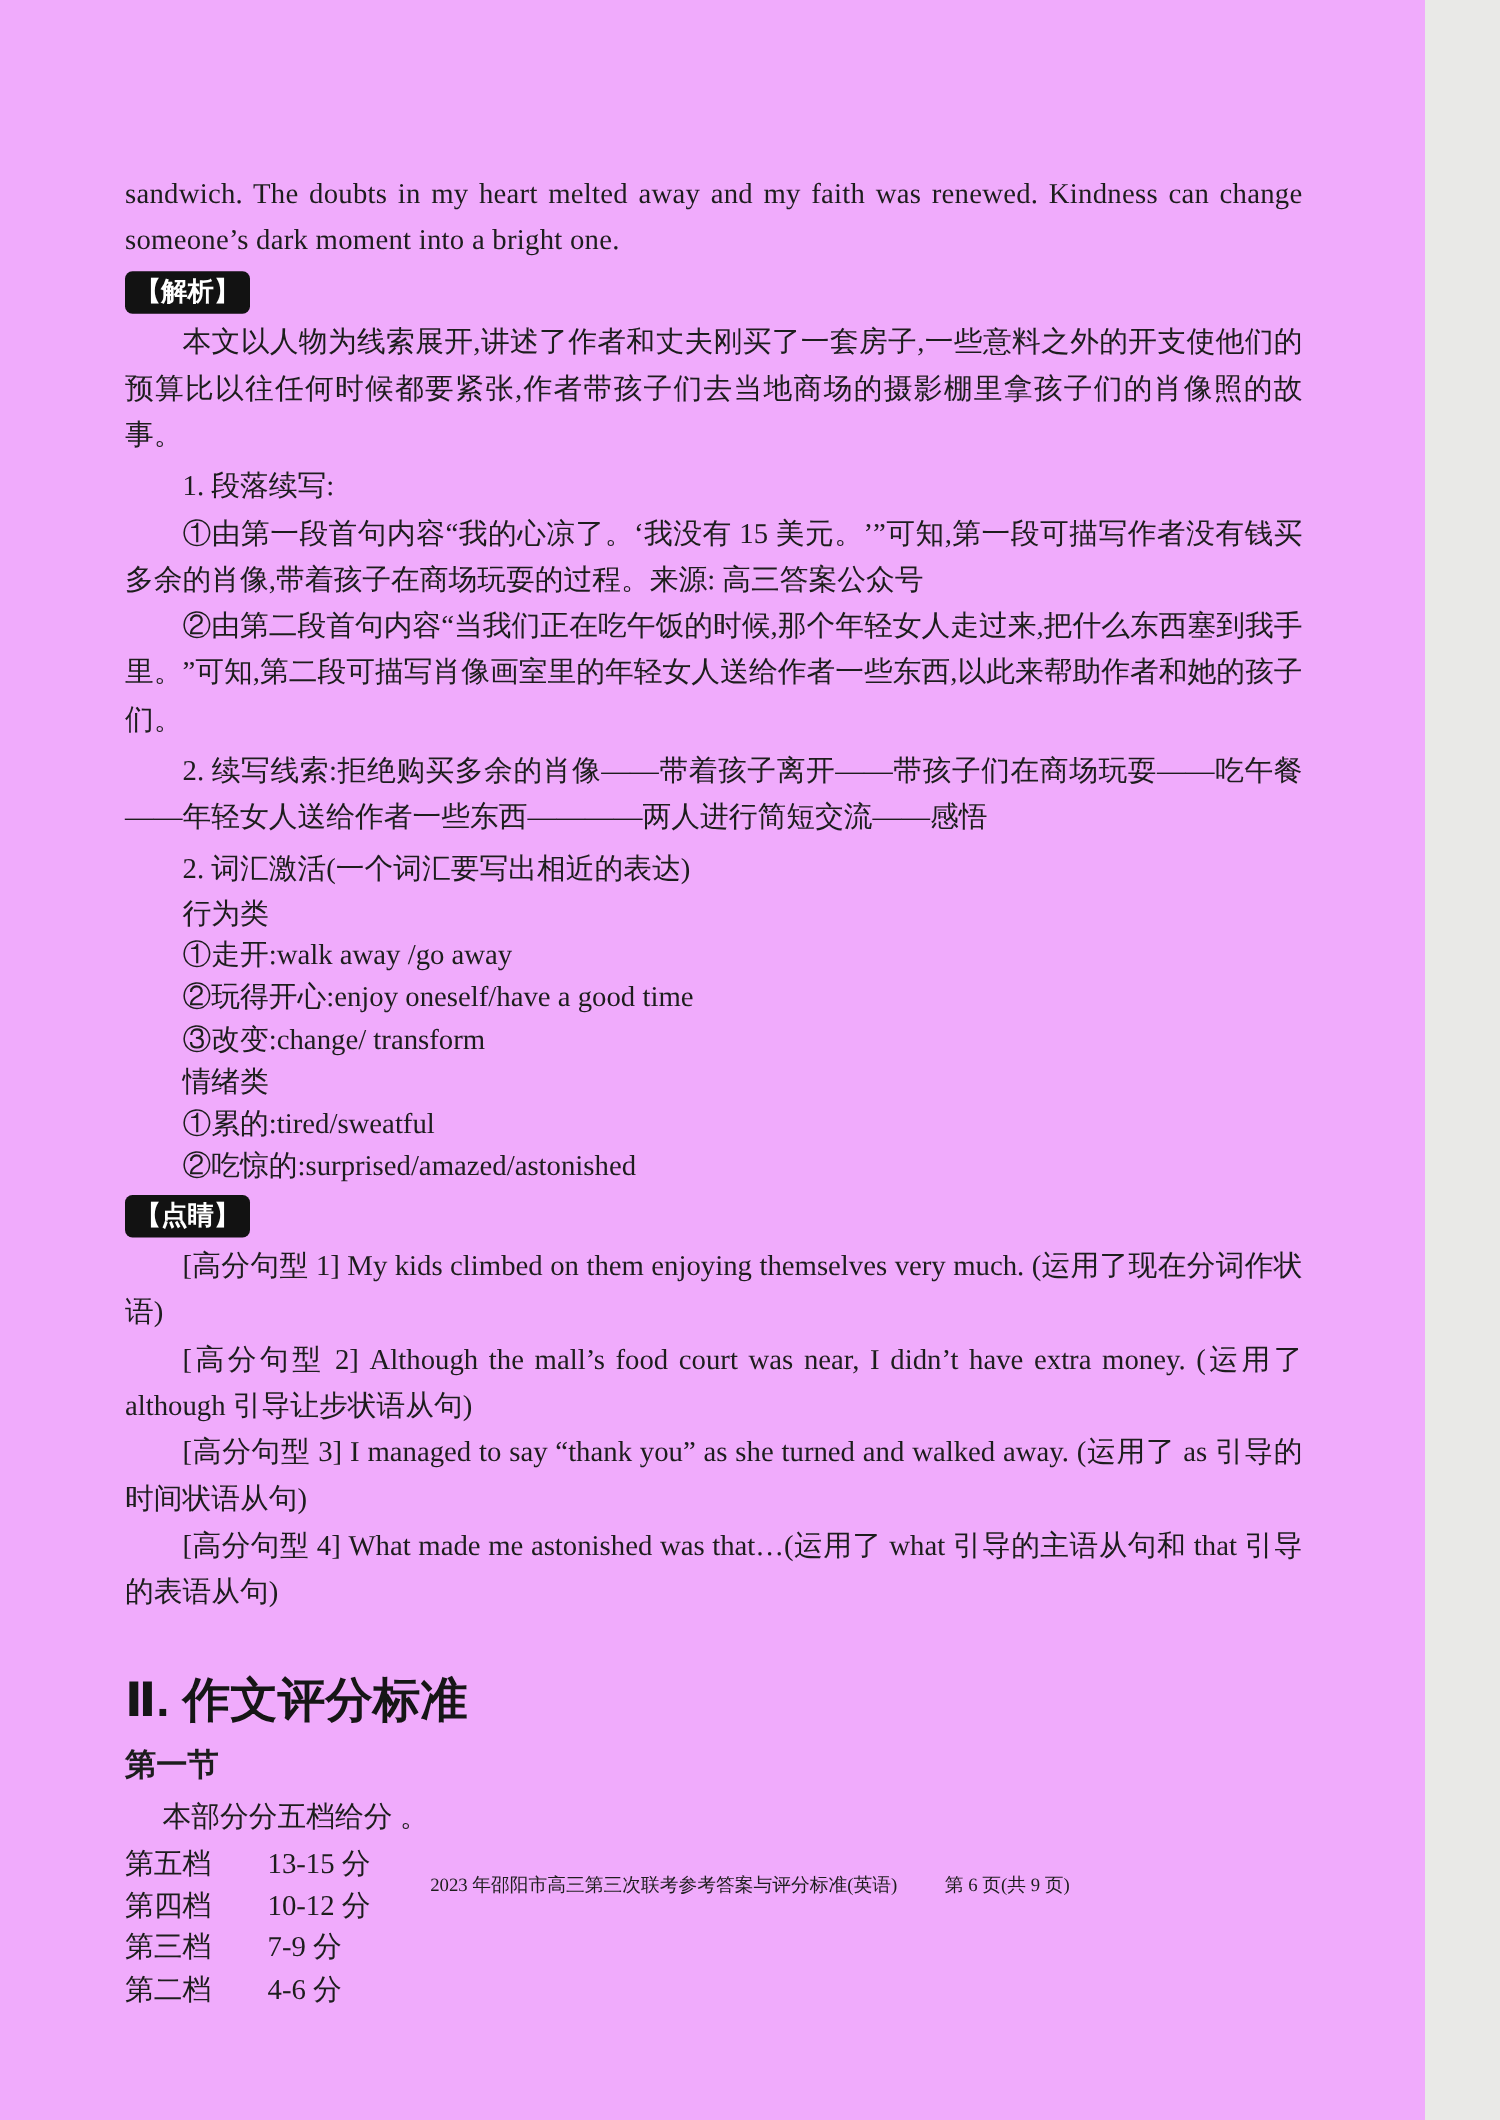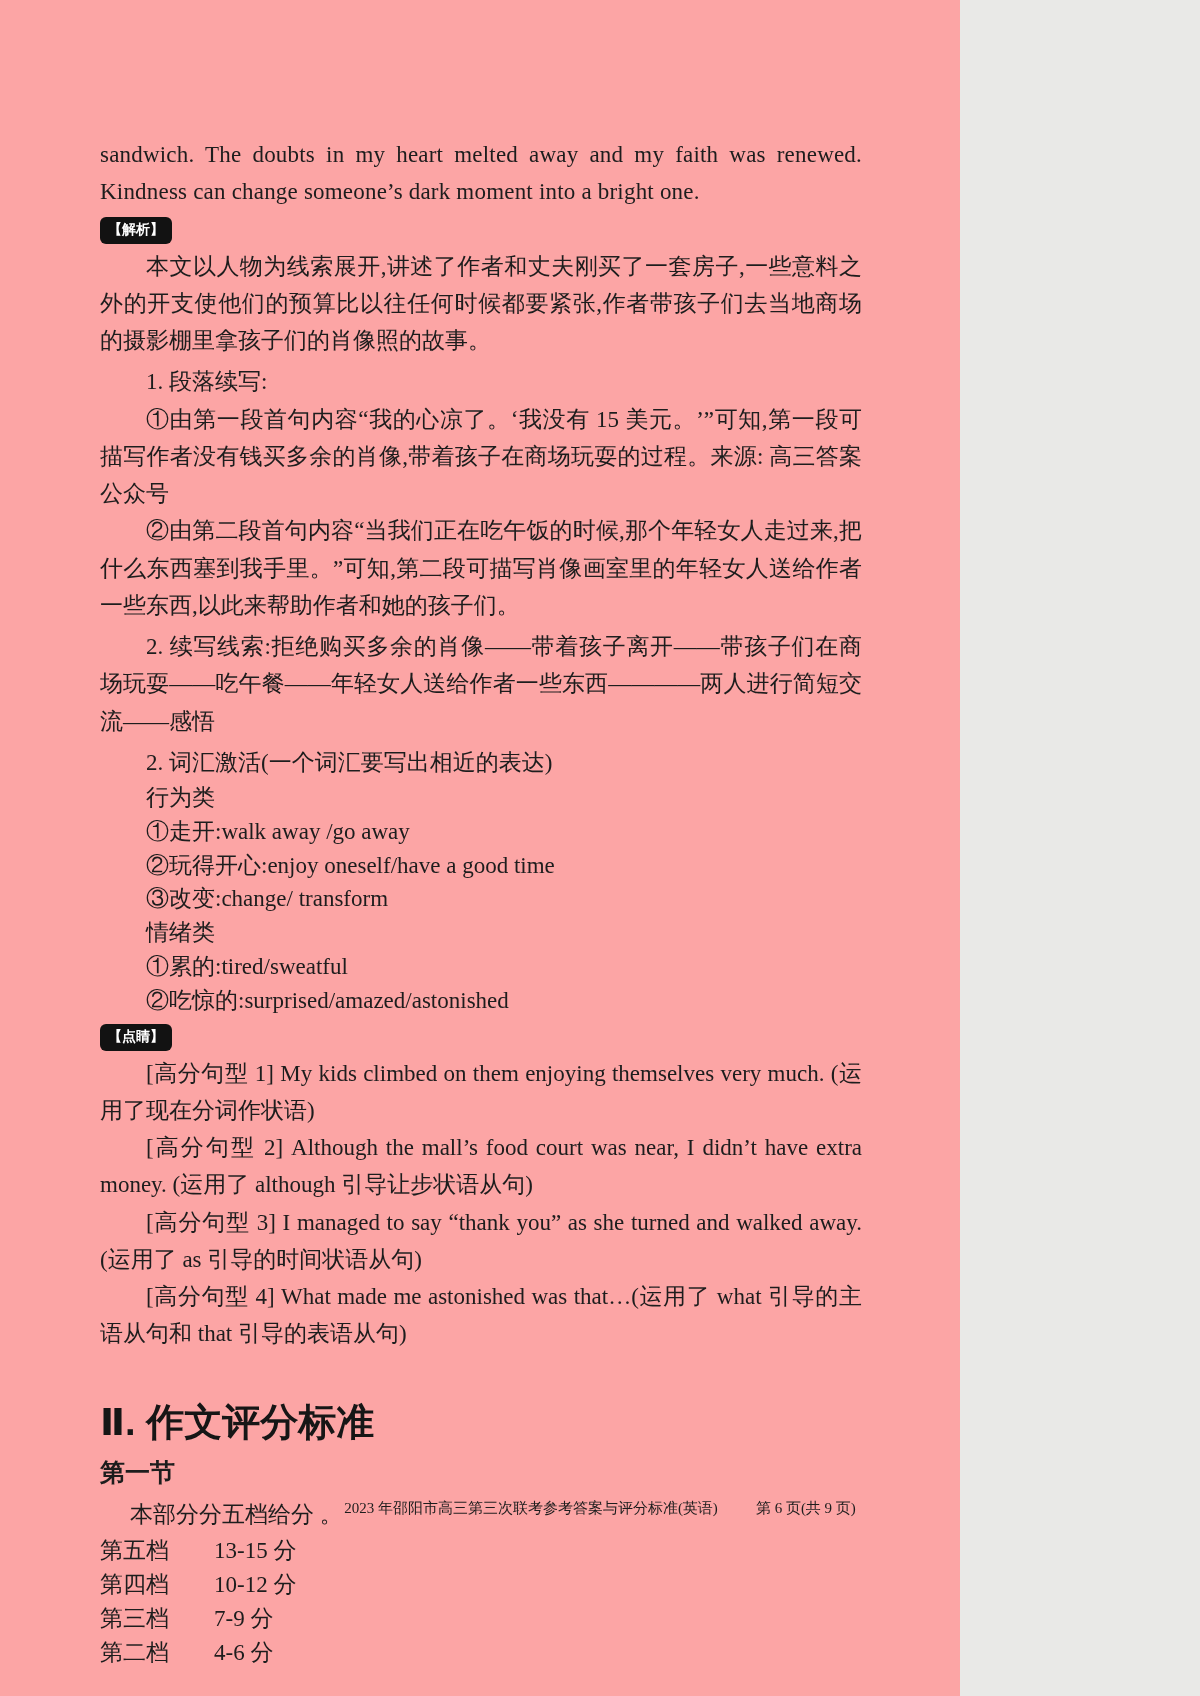--- a/index.html
+++ b/index.html
@@ -3,38 +3,38 @@
 <meta charset="utf-8">
 <style>
   * { margin: 0; padding: 0; box-sizing: border-box; }
   html, body { width: 1200px; }
   body {
     background: #e9e9e7;
     font-family: "Liberation Serif", "DejaVu Serif", serif;
   }
   .page {
     position: relative;
-    width: 960px;
+    width: 1140px;
     height: 1696px;
-    background: #fca5a5;
+    background: #f0abfc;
     color: #1d1d1d;
     padding: 136px 98px 0 100px;
     overflow: hidden;
   }
   p { font-size: 23px; line-height: 1.62; text-align: justify; }
   .indent { text-indent: 2em; }
   .en-text { letter-spacing: 0.2px; }
   .badge-row { margin: 6px 0 4px 0; }
   .badge {
     display: inline-block;
     background: #121212;
     color: #ffffff;
-    font-family: Liberation Mono, monospace;
+    font-family: Liberation Serif, serif;
     font-weight: bold;
-    font-size: 14px;
+    font-size: 21px;
     line-height: 1;
     padding: 6px 8px 7px 8px;
     border-radius: 6px;
   }
   .vocab-line { text-indent: 2em; line-height: 1.47; }
   .block-gap { margin-top: 4px; }
   .section-title {
     margin-top: 46px;
     font-family: "Liberation Sans", "DejaVu Sans", sans-serif;
     font-weight: bold;

